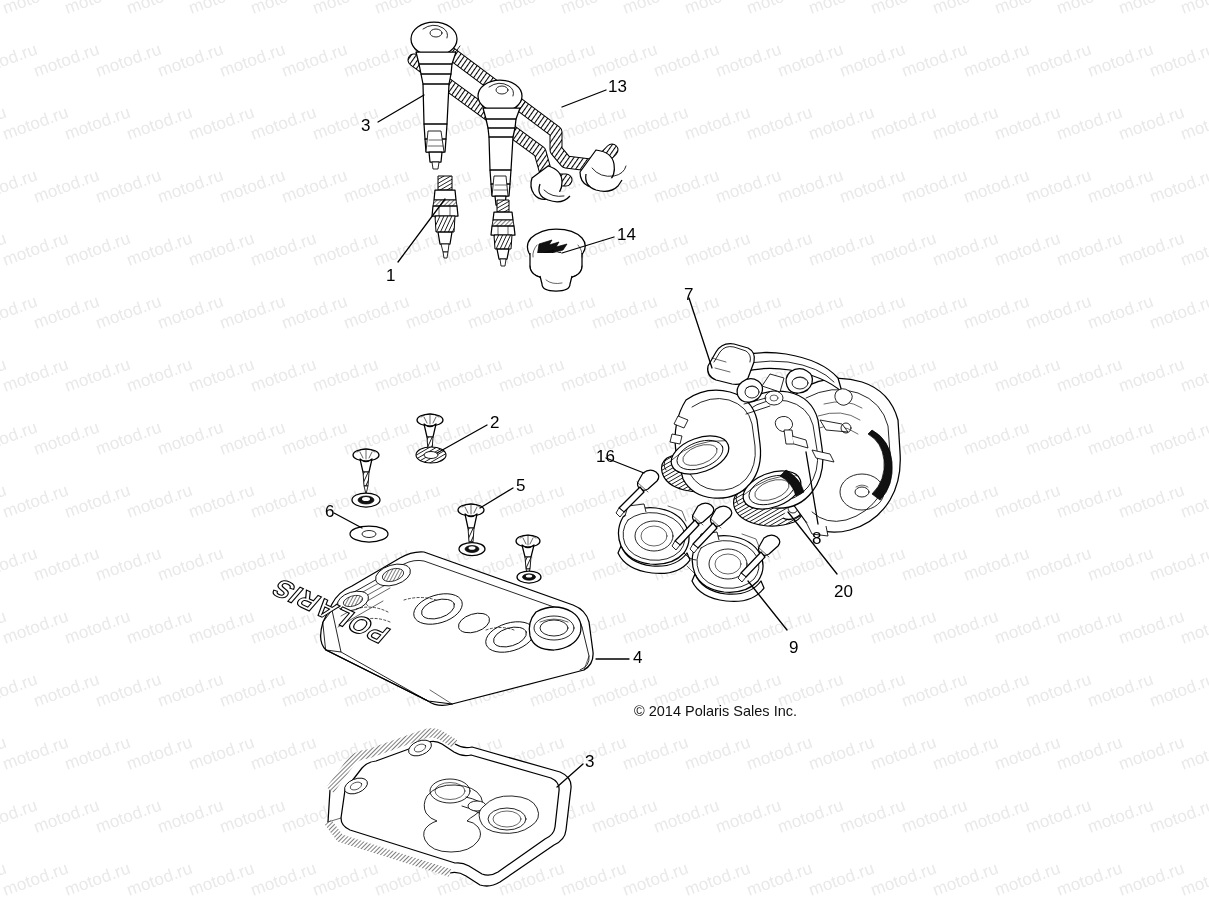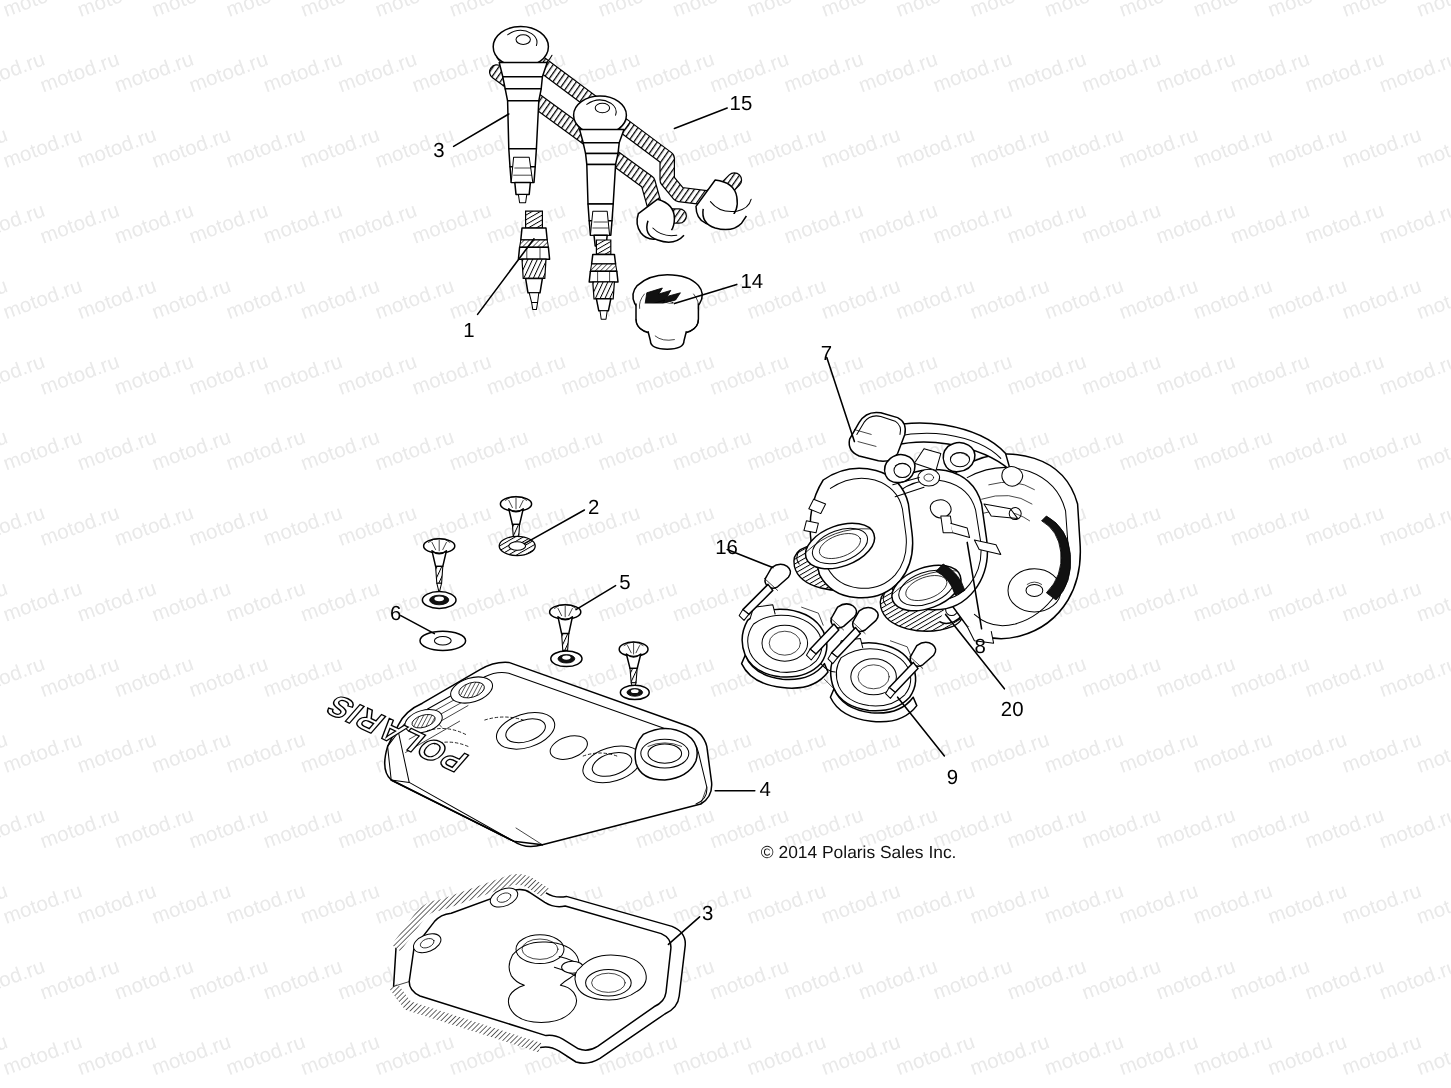--- a/index.html
+++ b/index.html
@@ -820,19 +820,19 @@
       <div class="callout" style="left: 585px; top: 753px;">3</div>
       <div class="callout" style="left: 633px; top: 649px;">4</div>
       <div class="callout" style="left: 516px; top: 477px;">5</div>
       <div class="callout" style="left: 325px; top: 503px;">6</div>
       <div class="callout" style="left: 684px; top: 286px;">7</div>
       <div class="callout" style="left: 812px; top: 530px;">8</div>
       <div class="callout" style="left: 789px; top: 639px;">9</div>
       <div class="callout" style="left: 834px; top: 583px;">20</div>
       <div class="callout" style="left: 596px; top: 448px;">16</div>
       <div class="callout" style="left: 361px; top: 117px;">3</div>
-      <div class="callout" style="left: 608px; top: 78px;">15</div>
+      <div class="callout" style="left: 608px; top: 78px;">13</div>
       <div class="callout" style="left: 617px; top: 226px;">14</div>
     </div>
 
   <div id="copyright">© 2014 Polaris Sales Inc.</div>
 
 </div>
 
 </body></html>

